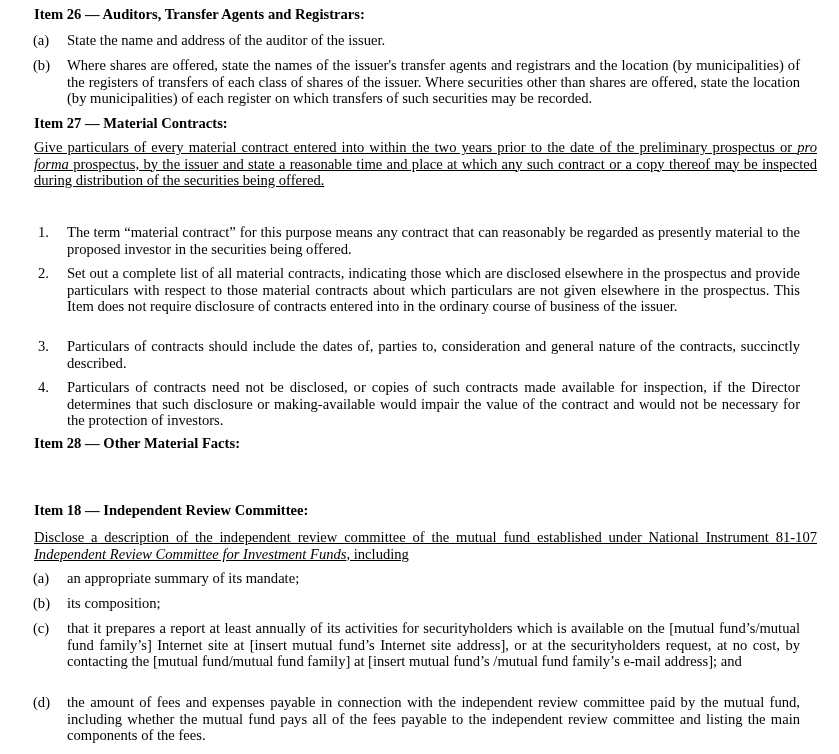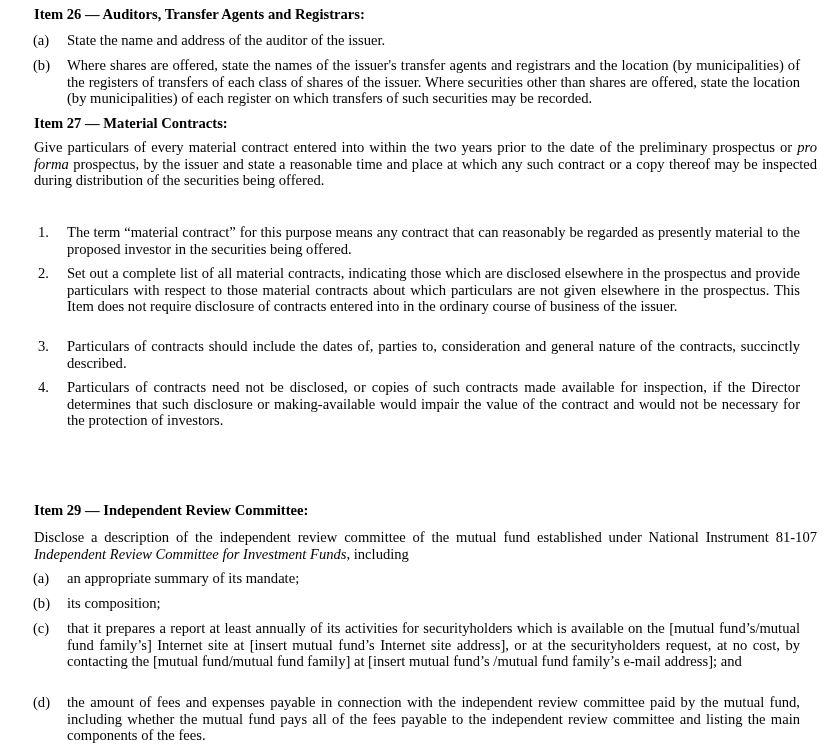--- a/index.html
+++ b/index.html
@@ -6,21 +6,21 @@
   body {
     width: 839px; height: 754px; overflow: hidden;
     font-family: "Liberation Serif", "DejaVu Serif", serif;
     color: #000000;
     font-size: 14.6px;
     line-height: 16.6px;
   }
   .page { position: relative; width: 839px; height: 754px; }
   .blk { position: absolute; left: 17px; width: 783px; margin-left: 17px; }
   .heading { font-weight: bold; }
-  .para { text-align: justify; }
+  .para { text-align: justify; text-decoration: underline; }
   .li { position: absolute; left: 33px; width: 767px; }
   .li .lbl { position: absolute; left: 0; top: 0; }
   .li .txt { margin-left: 34px; text-align: justify; }
   .li.num .lbl { left: 5px; }
   .it { font-style: italic; }
 </style>
 </head>
 <body>
 
 <div class="page">
@@ -57,23 +57,24 @@
   <div class="li num" style="top:338px">
     <span class="lbl">3.</span>
     <div class="txt">Particulars of contracts should include the dates of, parties to, consideration and general nature of the contracts, succinctly described.</div>
   </div>
 
   <div class="li num" style="top:379px">
     <span class="lbl">4.</span>
     <div class="txt">Particulars of contracts need not be disclosed, or copies of such contracts made available for inspection, if the Director determines that such disclosure or making-available would impair the value of the contract and would not be necessary for the protection of investors.</div>
   </div>
 
+  <div class="blk heading" style="top:435px">Item 28 — Other Material Facts:</div>
 
 
-  <div class="blk heading" style="top:502px">Item 29 —  Independent Review Committee:</div>
+  <div class="blk heading" style="top:502px">Item 18 —  Independent Review Committee:</div>
 
   <div class="blk para" style="top:529px">
     <span>Disclose a description of the independent review committee of the mutual fund established under National Instrument 81-107 </span><span class="it">Independent Review Committee for Investment Funds</span><span>, including</span>
   </div>
 
   <div class="li" style="top:570px">
     <span class="lbl">(a)</span>
     <div class="txt">an appropriate summary of its mandate;</div>
   </div>
 

